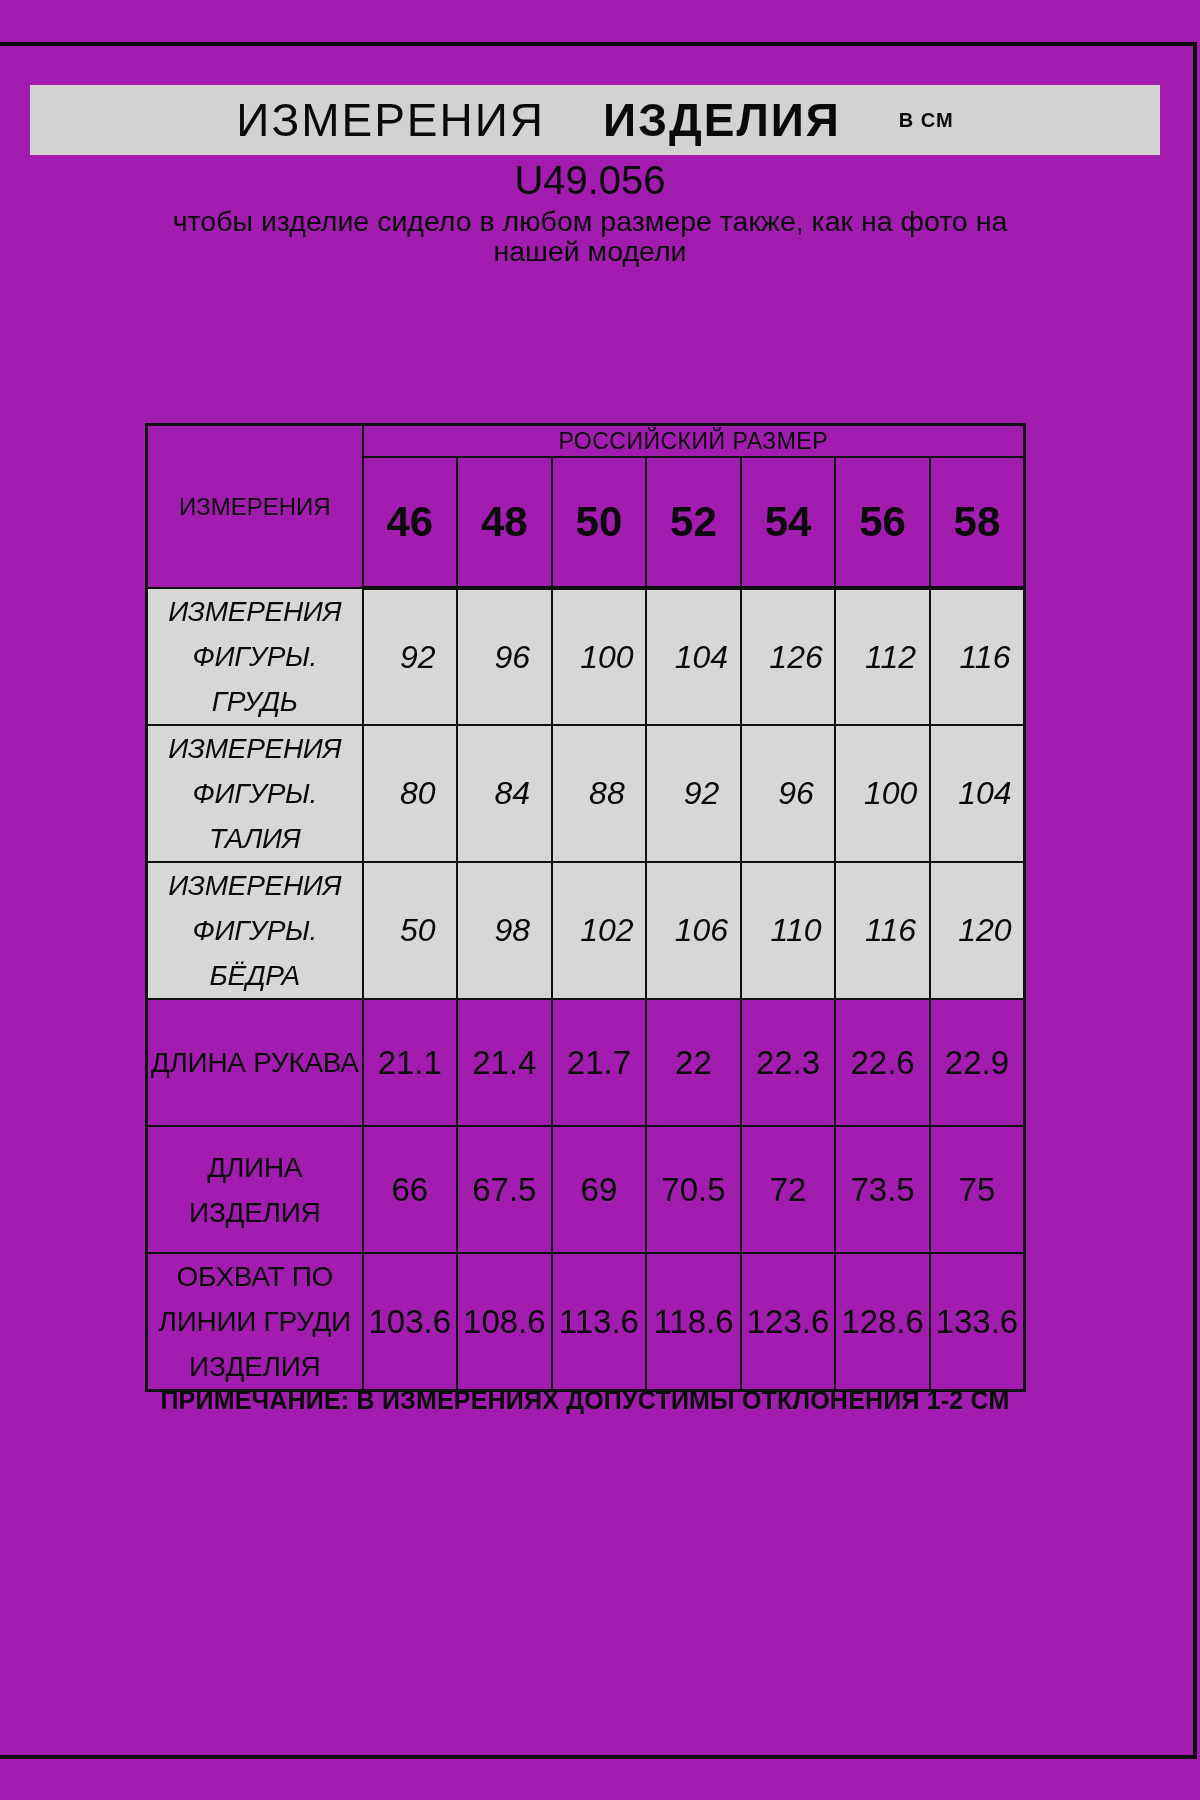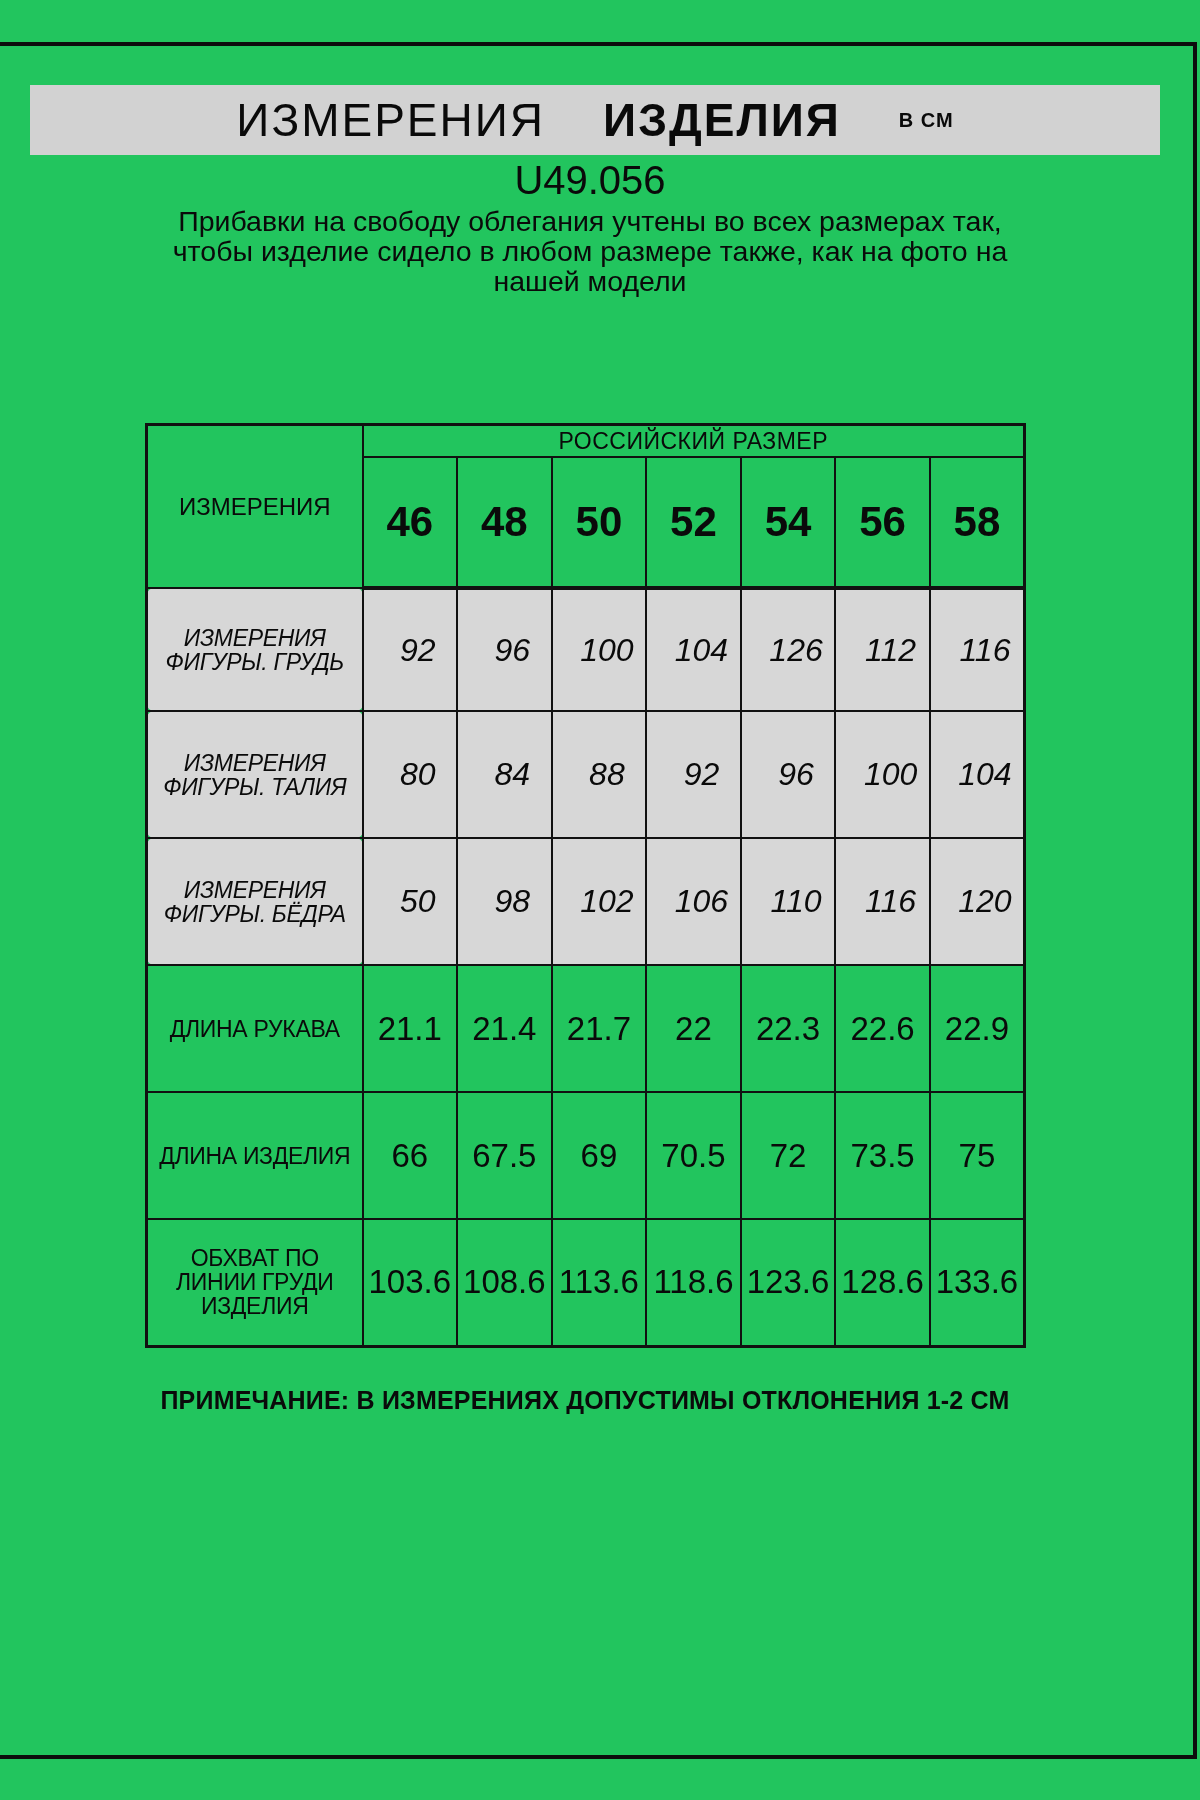--- a/index.html
+++ b/index.html
@@ -1,17 +1,17 @@
 <!DOCTYPE html>
 <html><head>
 <meta charset="utf-8">
 <style>
   html,body{margin:0;padding:0;background:#ffffff;}
   body{font-family:"Liberation Sans","DejaVu Sans",sans-serif;color:#0a0a0a;}
-  .page{position:relative;width:1200px;height:1800px;background:#22c55e;overflow:hidden;}
+  .page{position:relative;width:1200px;height:1800px;background:#a21caf;overflow:hidden;}
 
   
   .frame{position:absolute;top:42px;left:-12px;right:3px;bottom:41px;
          border:4px solid #0d0d0d;pointer-events:none;}
 
   
   .title-bar{position:absolute;top:85px;left:30px;width:1130px;height:70px;
              background:#d2d2d2;display:flex;align-items:center;justify-content:center;gap:58px;}
   .title-w1{font-size:46px;font-weight:400;letter-spacing:2px;}
   .title-w2{font-size:46px;font-weight:800;letter-spacing:2px;}
@@ -28,21 +28,21 @@
   .size-table col.c-label{width:216px;}
   .size-table th,.size-table td{border:2px solid #111;padding:0;text-align:center;
               vertical-align:middle;font-weight:400;}
   .size-table{border:3px solid #111;}
   .group-header-cell{height:30px;font-size:23px;letter-spacing:0.5px;}
   .corner-cell{font-size:24px;}
   .size-row th{height:128px;font-size:42px;font-weight:800;border-bottom:4px solid #111;}
   .corner-cell{border-bottom:4px solid #111;}
   tbody tr{height:127px;}
   tbody tr:first-child{height:123px;}
-  .row-label{font-size:23px;line-height:24px;padding:0 14px;letter-spacing:-0.3px;border-radius:7px;}
+  .row-label{font-size:28px;line-height:45px;padding:0 14px;letter-spacing:-0.3px;}
   tr.shaded{background:#d7d7d7;}
   tr.shaded .row-label,tr.shaded td{font-style:italic;}
   tr.shaded td{font-size:32px;padding-left:16px;}
   tbody td{font-size:33px;}
 
   .note{position:absolute;top:1386px;left:125px;width:920px;text-align:center;
         font-size:25px;font-weight:700;letter-spacing:0.2px;}
 </style>
 </head>
 <body>
@@ -53,21 +53,20 @@
 
   <div class="title-bar">
     <span class="title-w1">ИЗМЕРЕНИЯ</span>
     <span class="title-w2">ИЗДЕЛИЯ</span>
     <span class="title-unit">В СМ</span>
   </div>
 
   <div class="product-code">U49.056</div>
 
   <div class="description">
-    <div>Прибавки на свободу облегания учтены во всех размерах так,</div>
     <div>чтобы изделие сидело в любом размере также, как на фото на</div>
     <div>нашей модели</div>
   </div>
 
   <table class="size-table">
     <colgroup>
       <col class="c-label">
       <col span="7">
     </colgroup>
     <thead>

